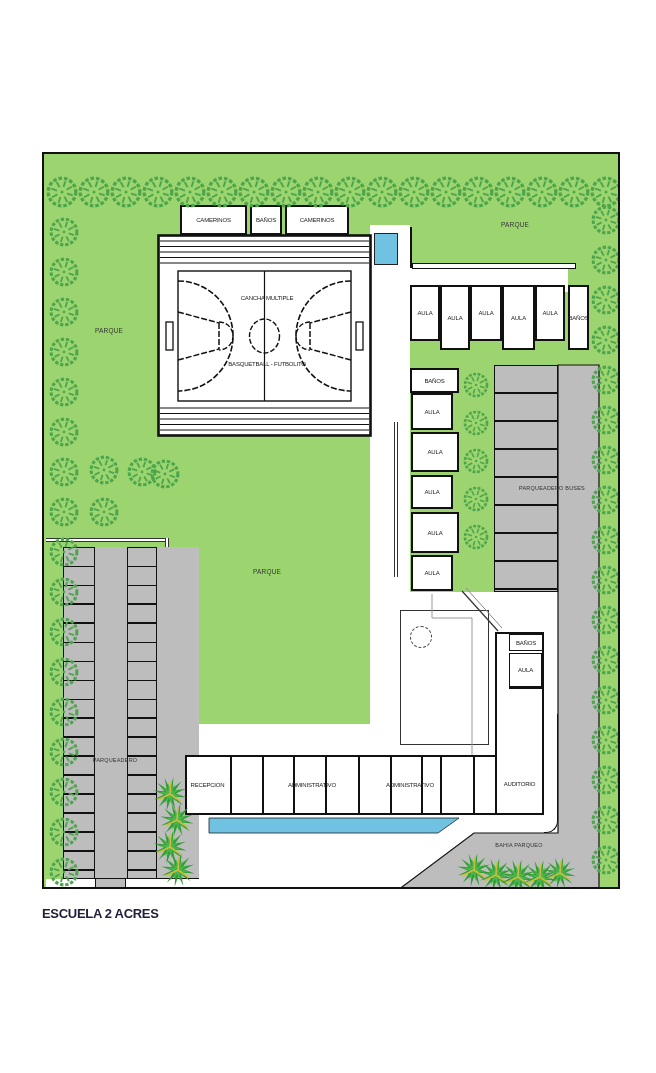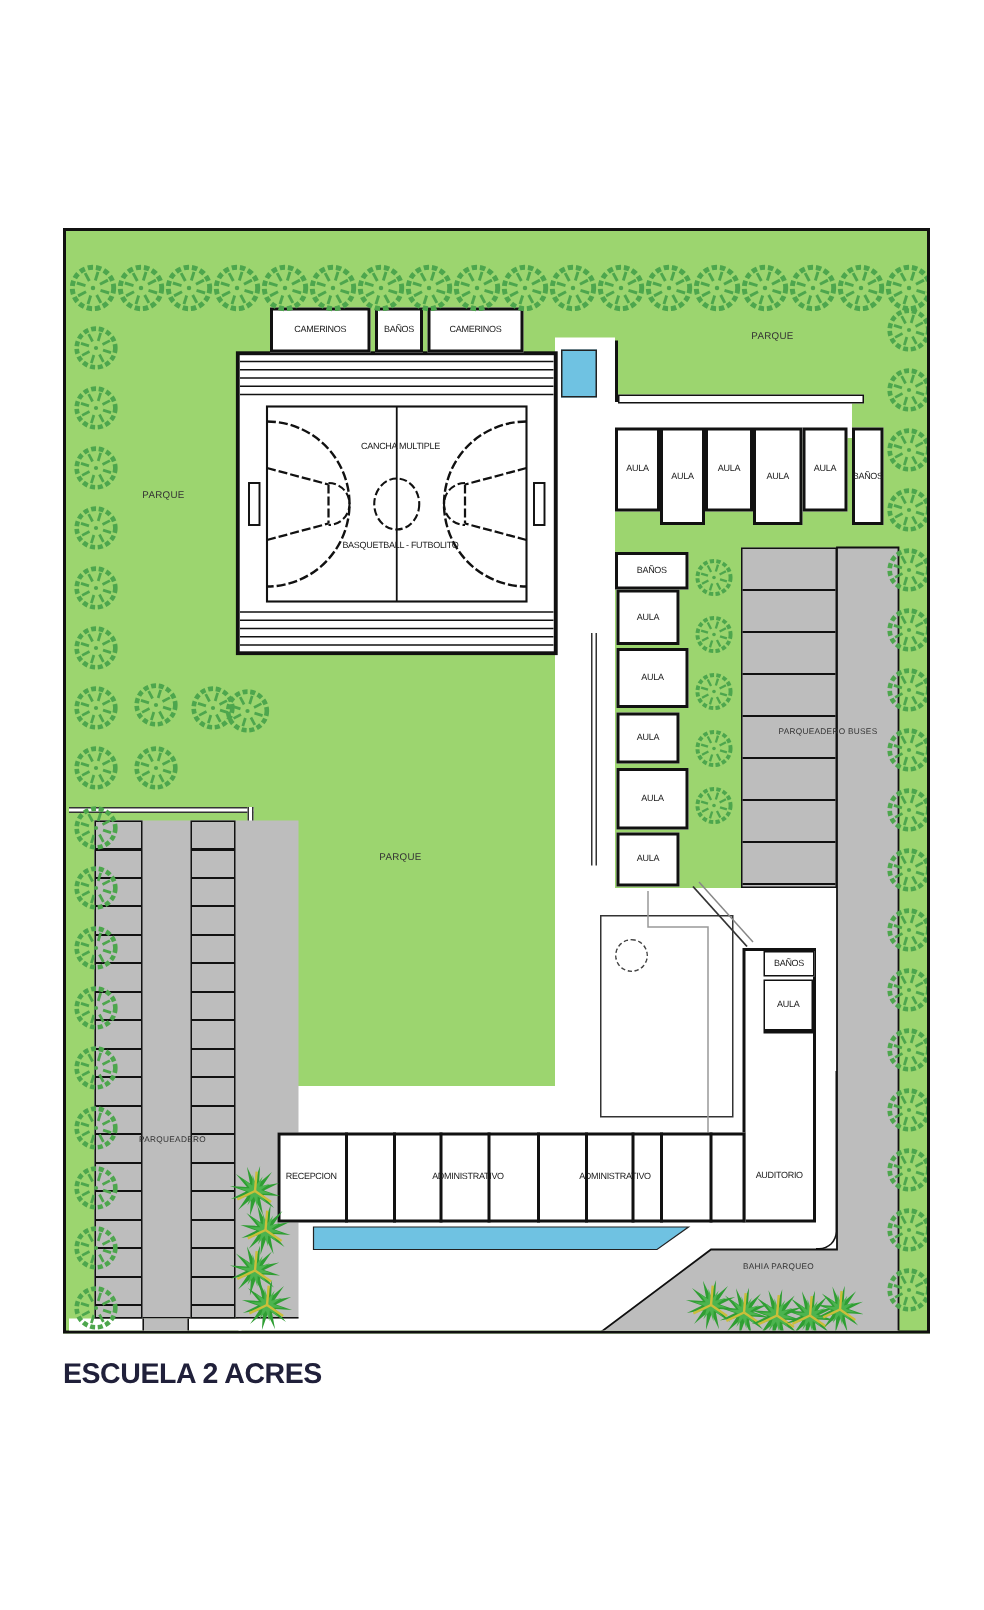--- a/index.html
+++ b/index.html
@@ -14,21 +14,21 @@
   .rlabel{font-size:6px;line-height:1;color:#1a1a1a;text-align:center;letter-spacing:-0.2px;white-space:nowrap;}
   .alabel{position:absolute;font-size:6.5px;line-height:1;color:#333;text-align:center;
           letter-spacing:0.2px;white-space:nowrap;box-sizing:border-box;}
   .paving{background:var(--paving,#BDBDBD);}
   .stalls-v{border:1.5px solid #111;
      background:repeating-linear-gradient(to bottom, transparent 0 17.5px, #111 17.5px 19px), var(--paving,#BDBDBD);}
   .stalls-bus{border:1.5px solid #111;
      background:repeating-linear-gradient(to bottom, transparent 0 26.5px, #111 26.5px 28px), var(--paving,#BDBDBD);}
   .thinline{background:#fff;border-top:1px solid #333;border-bottom:1px solid #333;}
   .thinline-v{background:#fff;border-left:1px solid #333;border-right:1px solid #333;}
-  .title{position:absolute;left:42px;top:906px;font-size:19px;font-weight:bold;
+  .title{position:absolute;left:42px;top:906px;font-size:13px;font-weight:bold;
          color:#20203a;letter-spacing:-0.3px;}
   svg{display:block;}
 </style>
 </head>
 <body>
 
 <div class="page">
   <div class="site">
 
     <div class="abs white" style="left:326px;top:71px;width:40px;height:499px;"></div>

